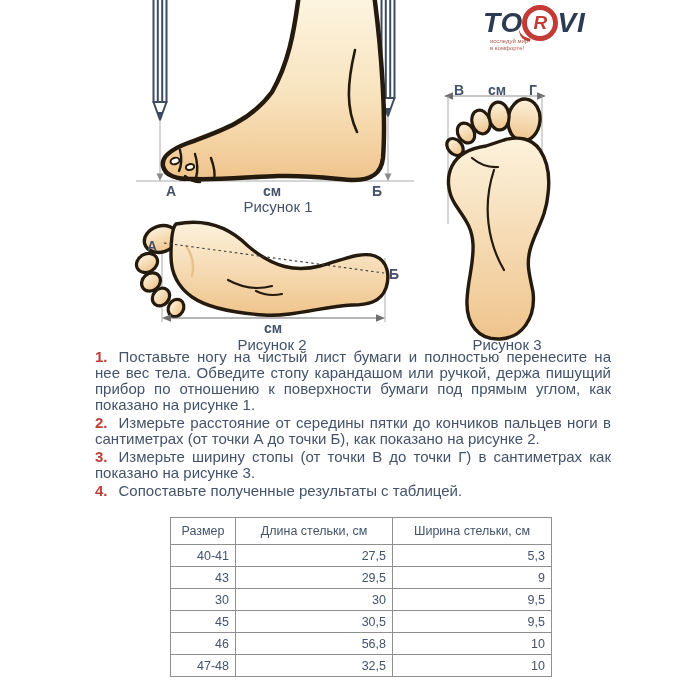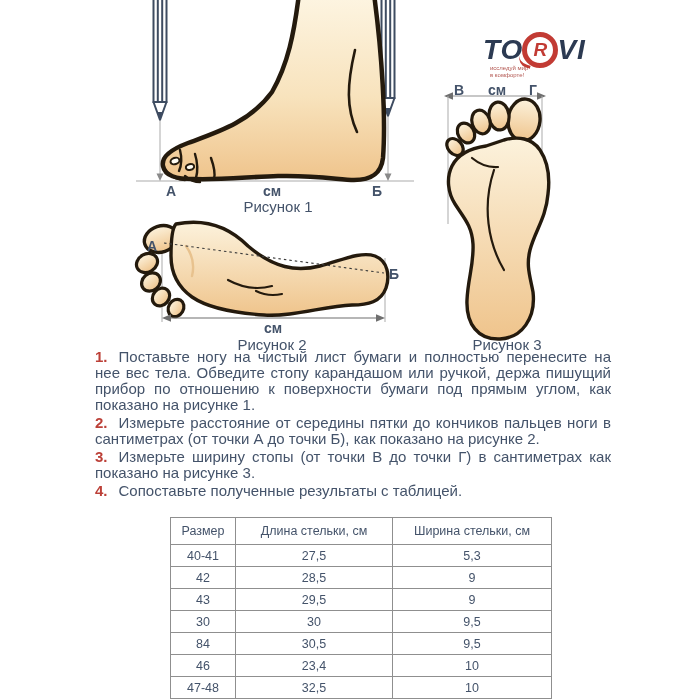--- a/index.html
+++ b/index.html
@@ -1,21 +1,21 @@
 <!DOCTYPE html>
 <html><head>
 <meta charset="utf-8">
 <style>
   html,body{margin:0;padding:0;background:#fff;}
   .page{position:relative;width:700px;height:700px;background:#ffffff;overflow:hidden;
         font-family:"Liberation Sans",sans-serif;color:#44536a;}
   .abs{position:absolute;}
   
   .logo{position:absolute;left:483px;top:5px;width:150px;}
-  .logo-row{display:flex;align-items:center;margin-top:27px;}
+  .logo-row{display:flex;align-items:center;}
   .logo-txt{font-size:28px;font-weight:bold;font-style:italic;color:#2c3a52;letter-spacing:1px;line-height:34px;}
   .logo-r{width:26px;height:26px;border:5px solid #c23b34;border-radius:50%;margin:0 -1px;
           display:flex;align-items:center;justify-content:center;position:relative;background:#fff;}
   .logo-r span{color:#c23b34;font-size:19px;font-weight:bold;font-style:italic;
                text-shadow:0 0 2px #fff,0 0 2px #fff;}
   .logo-r:after{content:"";position:absolute;left:-9px;bottom:-4px;width:14px;height:8px;
                 border-bottom:3px solid #c23b34;border-radius:0 0 0 10px;transform:rotate(18deg);}
   .tagline{color:#b2554f;font-size:6px;line-height:7px;padding-left:7px;margin-top:-3px;}
   
   .lbl{position:absolute;transform:translateX(-50%);font-size:14px;font-weight:bold;color:#44536a;white-space:nowrap;}
@@ -24,21 +24,21 @@
   .instructions{position:absolute;left:95px;top:349px;width:516px;
                 font-size:15px;line-height:16px;text-align:justify;}
   .instructions p{margin:0 0 2px 0;}
   .num{color:#bc4038;font-weight:bold;margin-right:11px;}
   
   table.sizes{position:absolute;left:170px;top:517px;border-collapse:collapse;
               font-size:12.5px;color:#44536a;}
   table.sizes th,table.sizes td{border:1px solid #8f8f8f;text-align:center;
               font-weight:normal;padding:0 6px;}
   table.sizes th{height:26px;}
-  table.sizes td{height:21px;}
+  table.sizes td{height:21px;text-align:right;}
   .col-size{width:52px;} .col-len{width:144px;} .col-wid{width:146px;}
 </style>
 </head>
 <body>
 
 <div class="page">
 
   <svg class="abs" style="left:118px;top:0px" width="324" height="215" viewBox="0 0 324 215">
     <defs>
       <linearGradient id="skin1" x1="0" y1="0" x2="0" y2="1">
@@ -184,42 +184,37 @@
         <th class="col-wid">Ширина стельки, см</th>
       </tr>
     </thead>
     <tbody>
       <tr>
           <td>40-41</td>
           <td>27,5</td>
           <td>5,3</td>
         </tr>
       <tr>
-          <td>42</td>
-          <td>28,5</td>
-          <td>9</td>
-        </tr>
-      <tr>
           <td>43</td>
           <td>29,5</td>
           <td>9</td>
         </tr>
       <tr>
           <td>30</td>
           <td>30</td>
           <td>9,5</td>
         </tr>
       <tr>
-          <td>84</td>
+          <td>45</td>
           <td>30,5</td>
           <td>9,5</td>
         </tr>
       <tr>
           <td>46</td>
-          <td>23,4</td>
+          <td>56,8</td>
           <td>10</td>
         </tr>
       <tr>
           <td>47-48</td>
           <td>32,5</td>
           <td>10</td>
         </tr>
     </tbody>
   </table>
 

